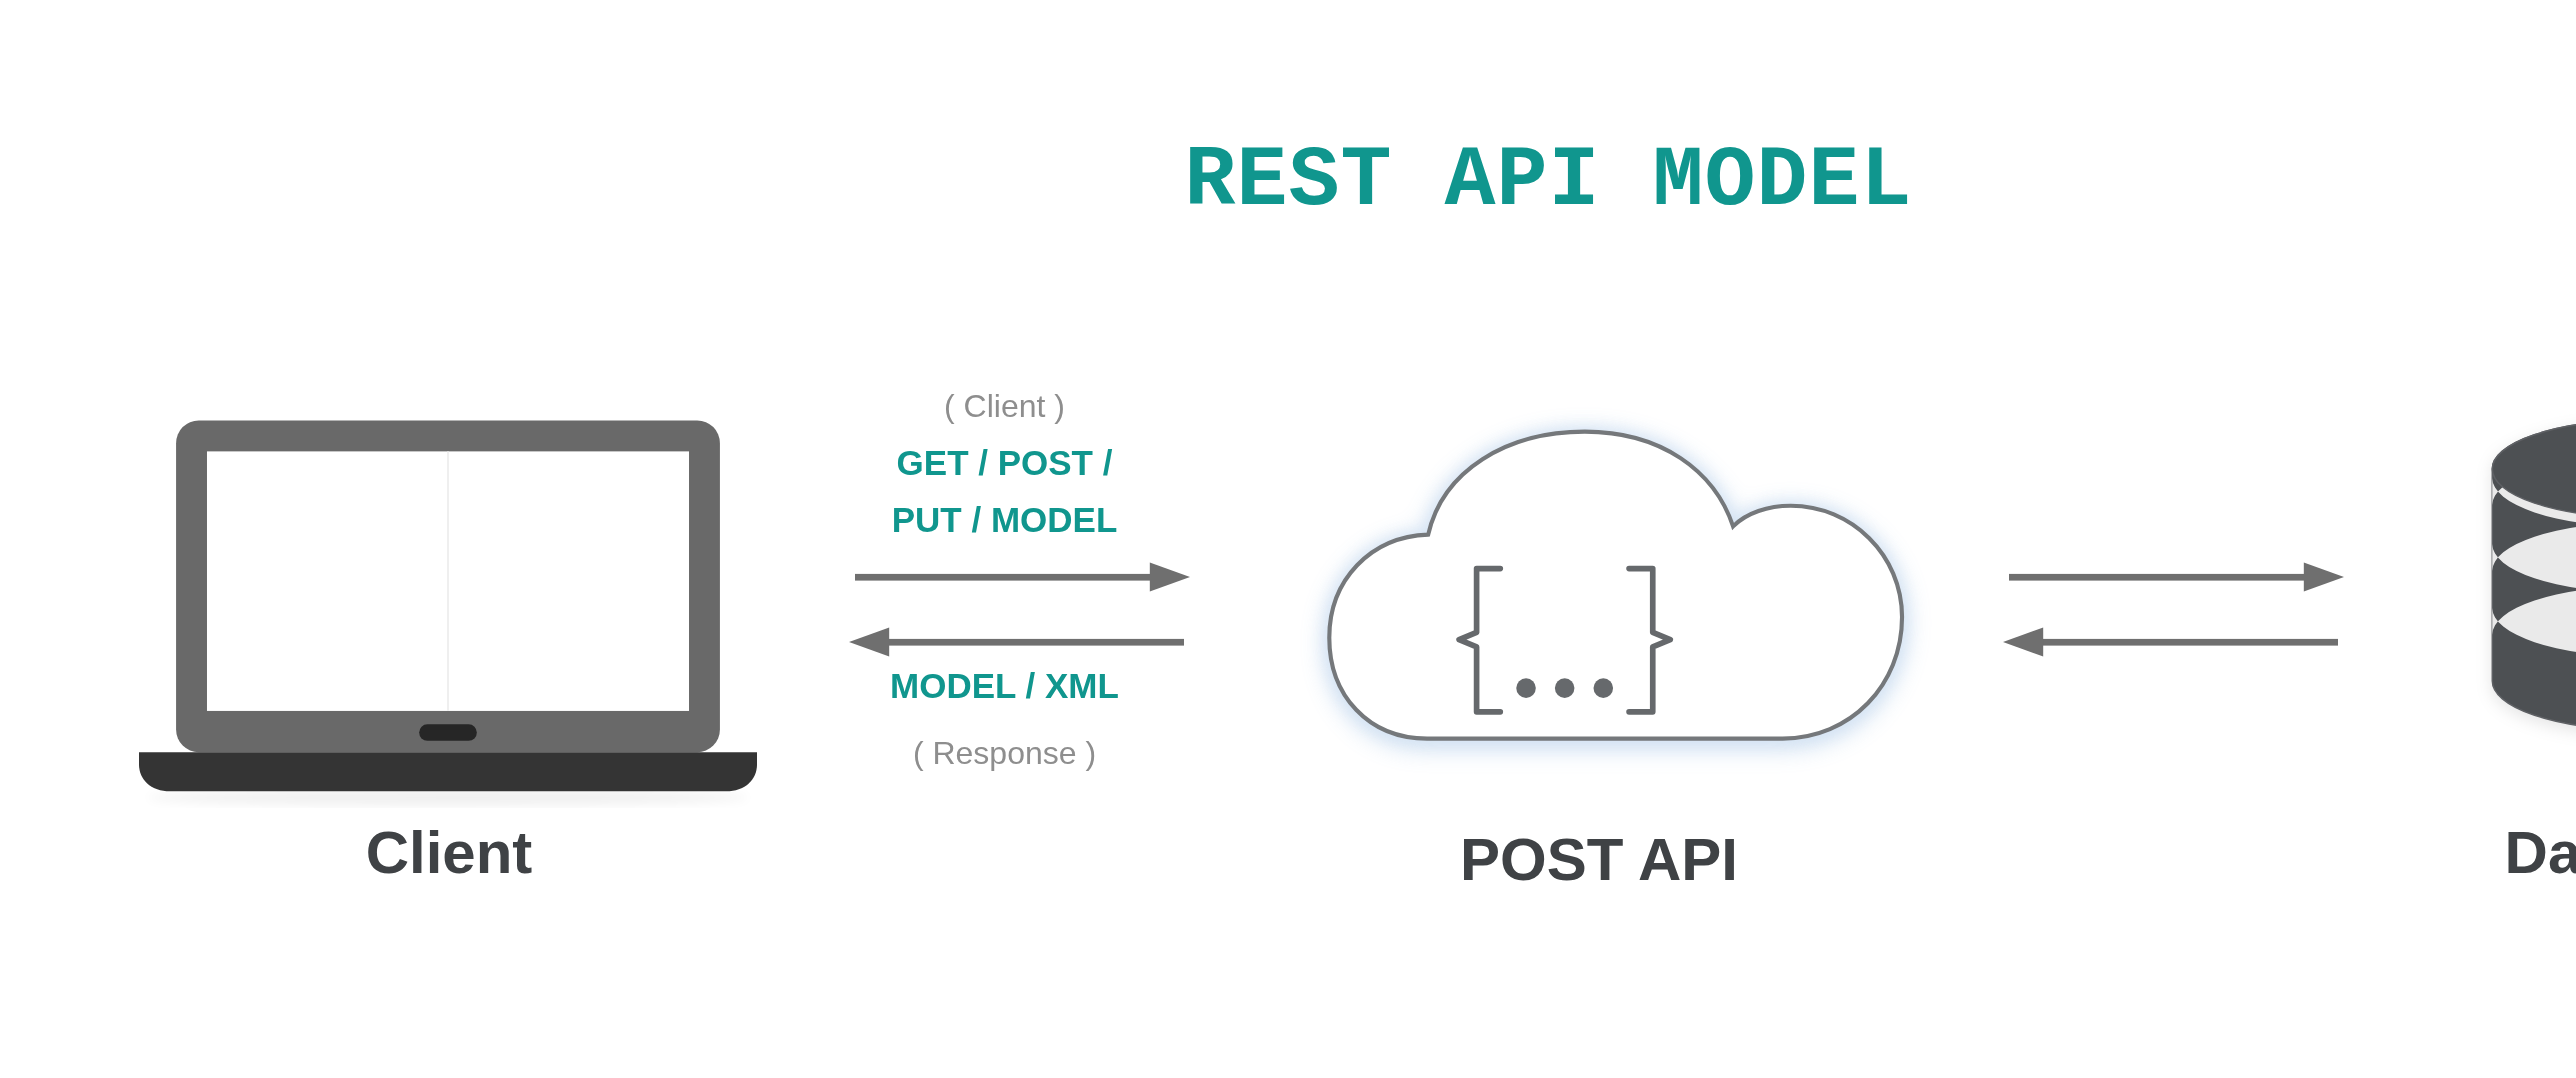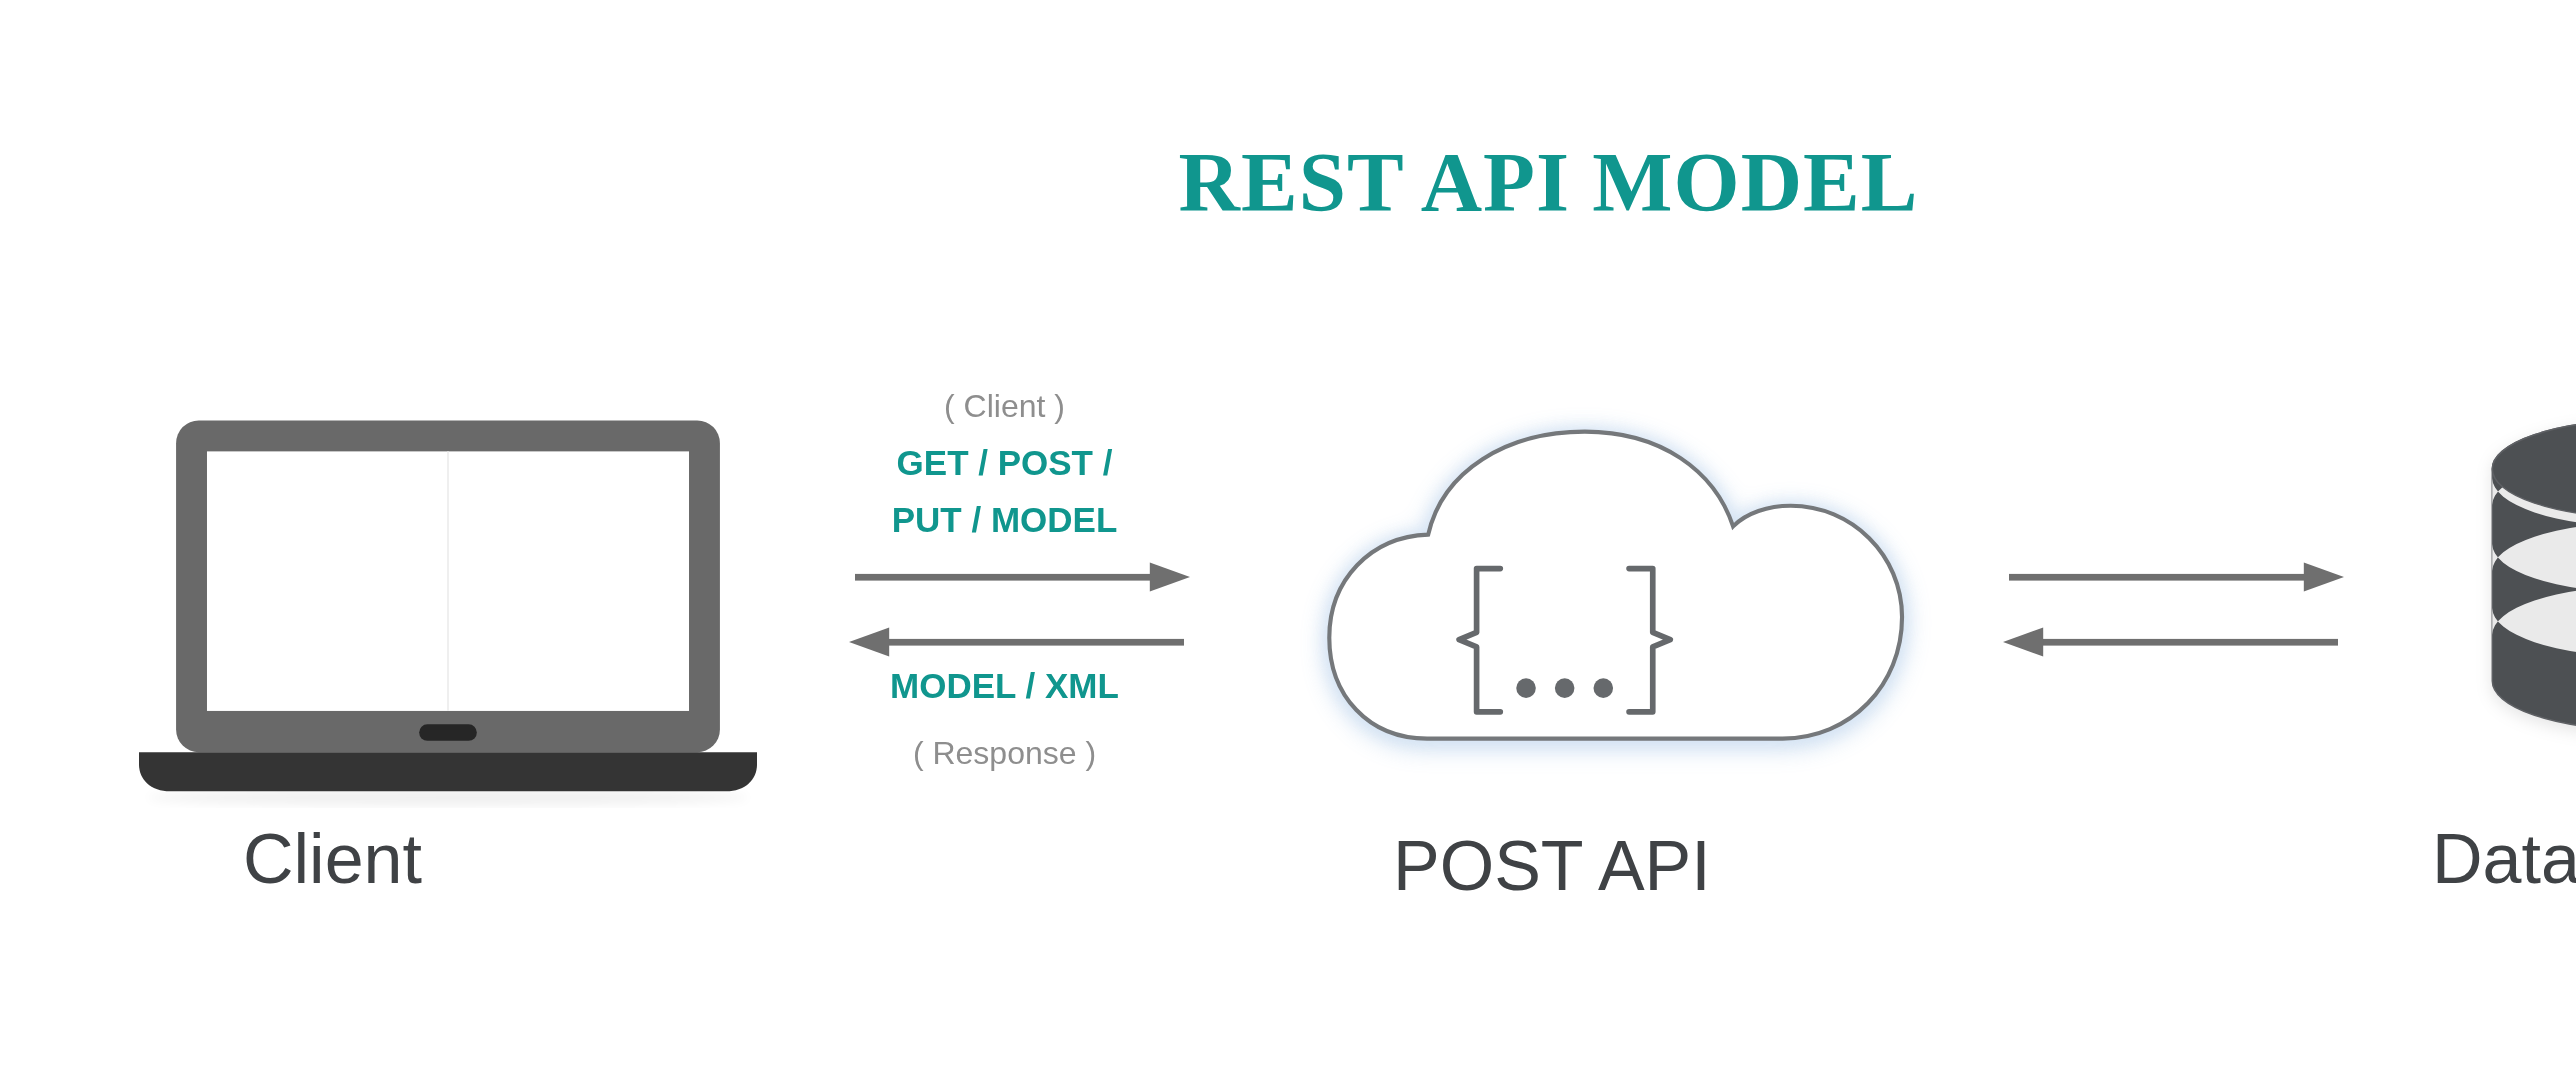--- a/index.html
+++ b/index.html
@@ -9,32 +9,33 @@
     overflow: hidden;
     font-family: "Liberation Sans", sans-serif;
   }
   .canvas { position: relative; width: 2933px; height: 1078px; background: #fff; }
 
   .abs { position: absolute; }
 
   .title {
     left: 1149px; top: 133px; width: 799px;
     text-align: center;
-    font-family: Liberation Serif, serif;
+    font-family: Liberation Mono, monospace;
     font-weight: 700;
     font-size: 85px;
     letter-spacing: 1px;
     color: var(--accent, #10968E);
     white-space: nowrap;
   }
 
   .node-label {
     width: 412px;
-    font-size: 70px;
-    font-weight: 400;
+    text-align: center;
+    font-size: 60px;
+    font-weight: 700;
     color: var(--label-dark, #3F4245);
     white-space: nowrap;
     line-height: 1.2;
   }
   .label-client   { left: 243px;  top: 817px; }
   .label-api      { left: 1393px; top: 824px; }
   .label-database { left: 2432px; top: 817px; }
 
   .flow-text {
     left: 824px; width: 361px;

